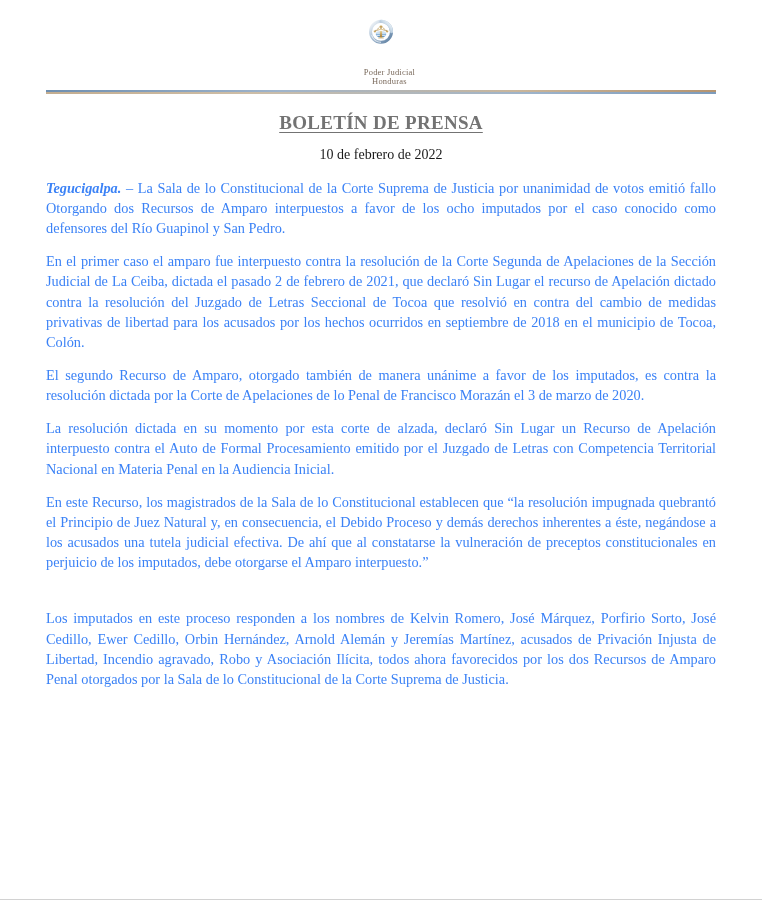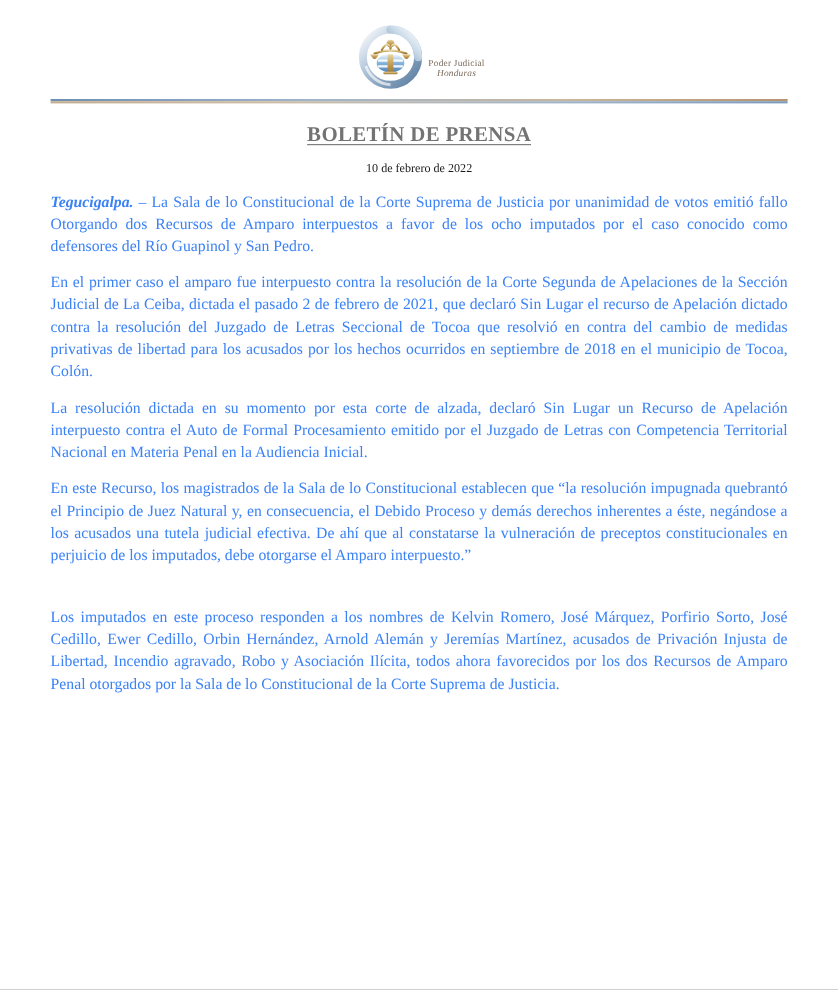--- a/index.html
+++ b/index.html
@@ -28,45 +28,46 @@
 
   
   .letterhead {
     padding-top: 18px;
     display: flex;
     flex-direction: column;
     align-items: center;
   }
   .logo-row {
     display: flex;
-    align-items: center;
+    align-items: flex-end;
     justify-content: center;
     gap: 2px;
     height: 68px;
+    flex-direction: column;
   }
   .logo-mark {
     width: 68px;
     height: 66px;
     display: block;
   }
   .logo-wordmark {
     display: flex;
     flex-direction: column;
     line-height: 1.08;
     margin-left: -2px;
     margin-top: 20px;
   }
   .logo-wordmark span {
     font-family: "Liberation Serif", serif;
     font-size: 8.5px;
     color: #7a6a5c;
     letter-spacing: 0.2px;
     white-space: nowrap;
   }
-  .logo-wordmark .lw2 { text-align: center; font-style: italic; }
+  .logo-wordmark .lw2 { text-align: center; }
 
   .rule {
     width: 100%;
     margin-top: 4px;
     height: 5px;
     position: relative;
   }
   .rule .bar-top {
     position: absolute;
     left: 0; right: 0; top: 0;
@@ -97,21 +98,21 @@
     font-size: 19px;
     font-weight: bold;
     letter-spacing: 0.3px;
     text-decoration: underline;
     text-underline-offset: 3px;
     color: #737373;
   }
   .bulletin-date {
     margin-top: 10px;
     text-align: center;
-    font-size: 11px;
+    font-size: 14px;
     color: #1a1a1a;
     font-family: Liberation Serif, serif;
   }
   .headline {
     margin-top: 16px;
     text-align: center;
     font-size: 17.4px;
     font-weight: bold;
     line-height: 1.32;
     letter-spacing: -0.05px;
@@ -198,18 +199,19 @@
     </div>
 
   </header>
 
   <h1 class="bulletin-title">BOLETÍN DE PRENSA</h1>
   <div class="bulletin-date">10 de febrero de 2022</div>
 
   <section class="body-copy">
     <p class="para"><span class="dateline">Tegucigalpa.</span><span> – La Sala de lo Constitucional de la Corte Suprema de Justicia por unanimidad de votos emitió fallo Otorgando dos Recursos de Amparo interpuestos a favor de los ocho imputados por el caso conocido como defensores del Río Guapinol y San Pedro.</span></p>
     <p class="para">En el primer caso el amparo fue interpuesto contra la resolución de la Corte Segunda de Apelaciones de la Sección Judicial de La Ceiba, dictada el pasado 2 de febrero de 2021, que declaró Sin Lugar el recurso de Apelación dictado contra la resolución del Juzgado de Letras Seccional de Tocoa que resolvió en contra del cambio de medidas privativas de libertad para los acusados por los hechos ocurridos en septiembre de 2018 en el municipio de Tocoa, Colón.</p>
+    <p class="para">El segundo Recurso de Amparo, otorgado también de manera unánime a favor de los imputados, es contra la resolución dictada por la Corte de Apelaciones de lo Penal de Francisco Morazán el 3 de marzo de 2020.</p>
     <p class="para">La resolución dictada en su momento por esta corte de alzada, declaró Sin Lugar un Recurso de Apelación interpuesto contra el Auto de Formal Procesamiento emitido por el Juzgado de Letras con Competencia Territorial Nacional en Materia Penal en la Audiencia Inicial.</p>
     <p class="para">En este Recurso, los magistrados de la Sala de lo Constitucional establecen que “la resolución impugnada quebrantó el Principio de Juez Natural y, en consecuencia, el Debido Proceso y demás derechos inherentes a éste, negándose a los acusados una tutela judicial efectiva. De ahí que al constatarse la vulneración de preceptos constitucionales en perjuicio de los imputados, debe otorgarse el Amparo interpuesto.”</p>
     <p class="para">Los imputados en este proceso responden a los nombres de Kelvin Romero, José Márquez, Porfirio Sorto, José Cedillo, Ewer Cedillo, Orbin Hernández, Arnold Alemán y Jeremías Martínez, acusados de Privación Injusta de Libertad, Incendio agravado, Robo y Asociación Ilícita, todos ahora favorecidos por los dos Recursos de Amparo Penal otorgados por la Sala de lo Constitucional de la Corte Suprema de Justicia.</p>
   </section>
 
 </div>
 
 </body></html>

